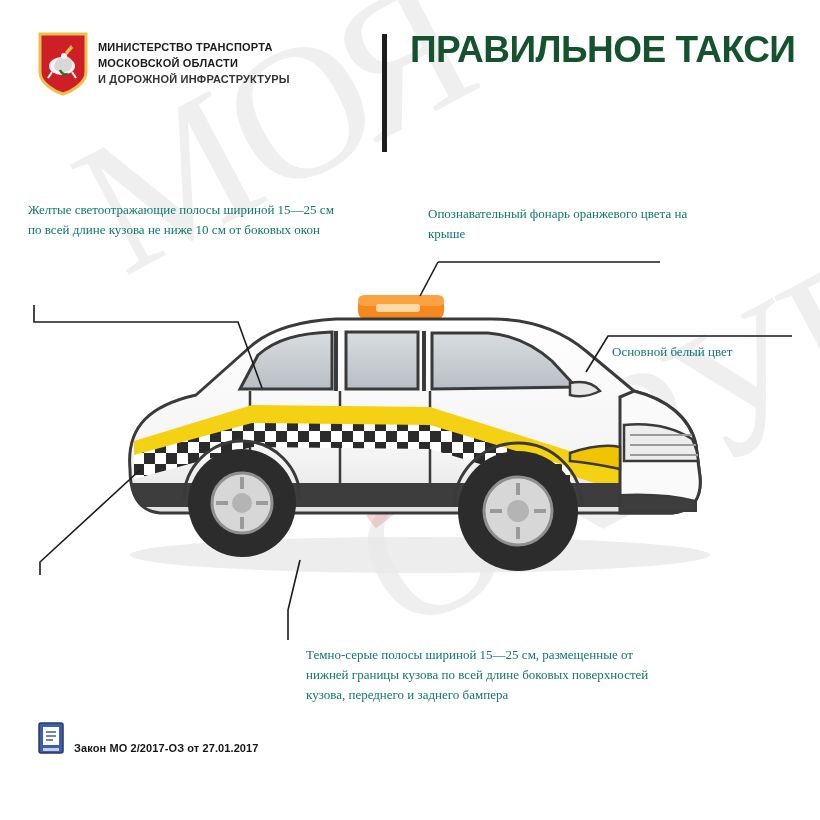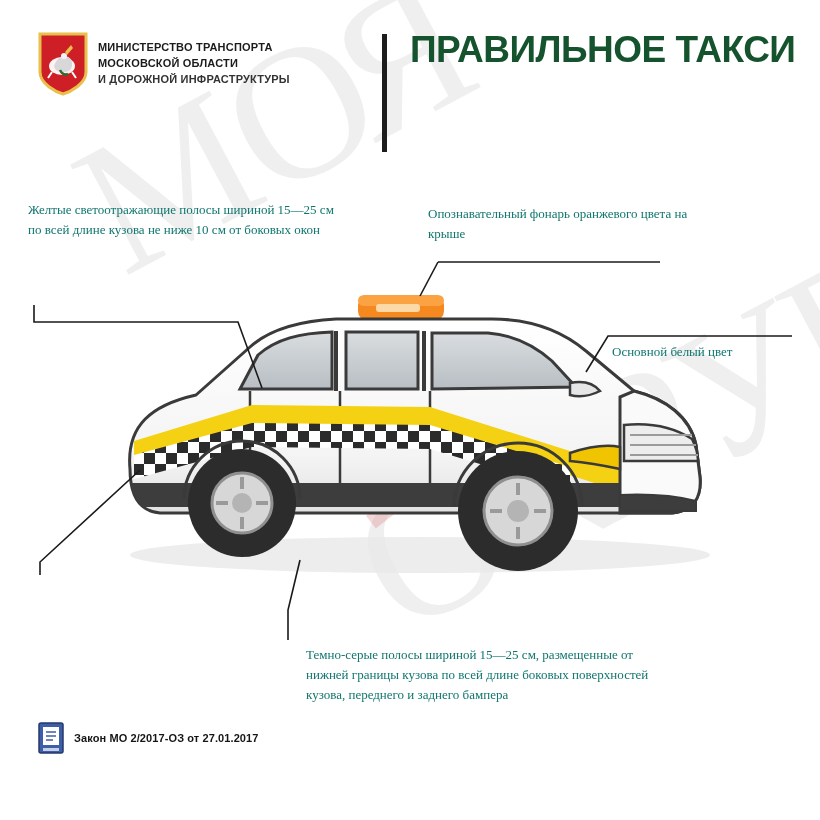--- a/index.html
+++ b/index.html
@@ -143,21 +143,21 @@
     z-index: 8;
   }
 
   
   .footer {
     position: absolute;
     left: 38px;
     top: 722px;
     z-index: 12;
     display: flex;
-    align-items: center;
+    align-items: flex-end;
     gap: 10px;
   }
   .law-icon {
     width: 26px;
     height: 32px;
     flex: none;
   }
   .law-text {
     font-family: "Liberation Sans", sans-serif;
     font-size: 11px;

